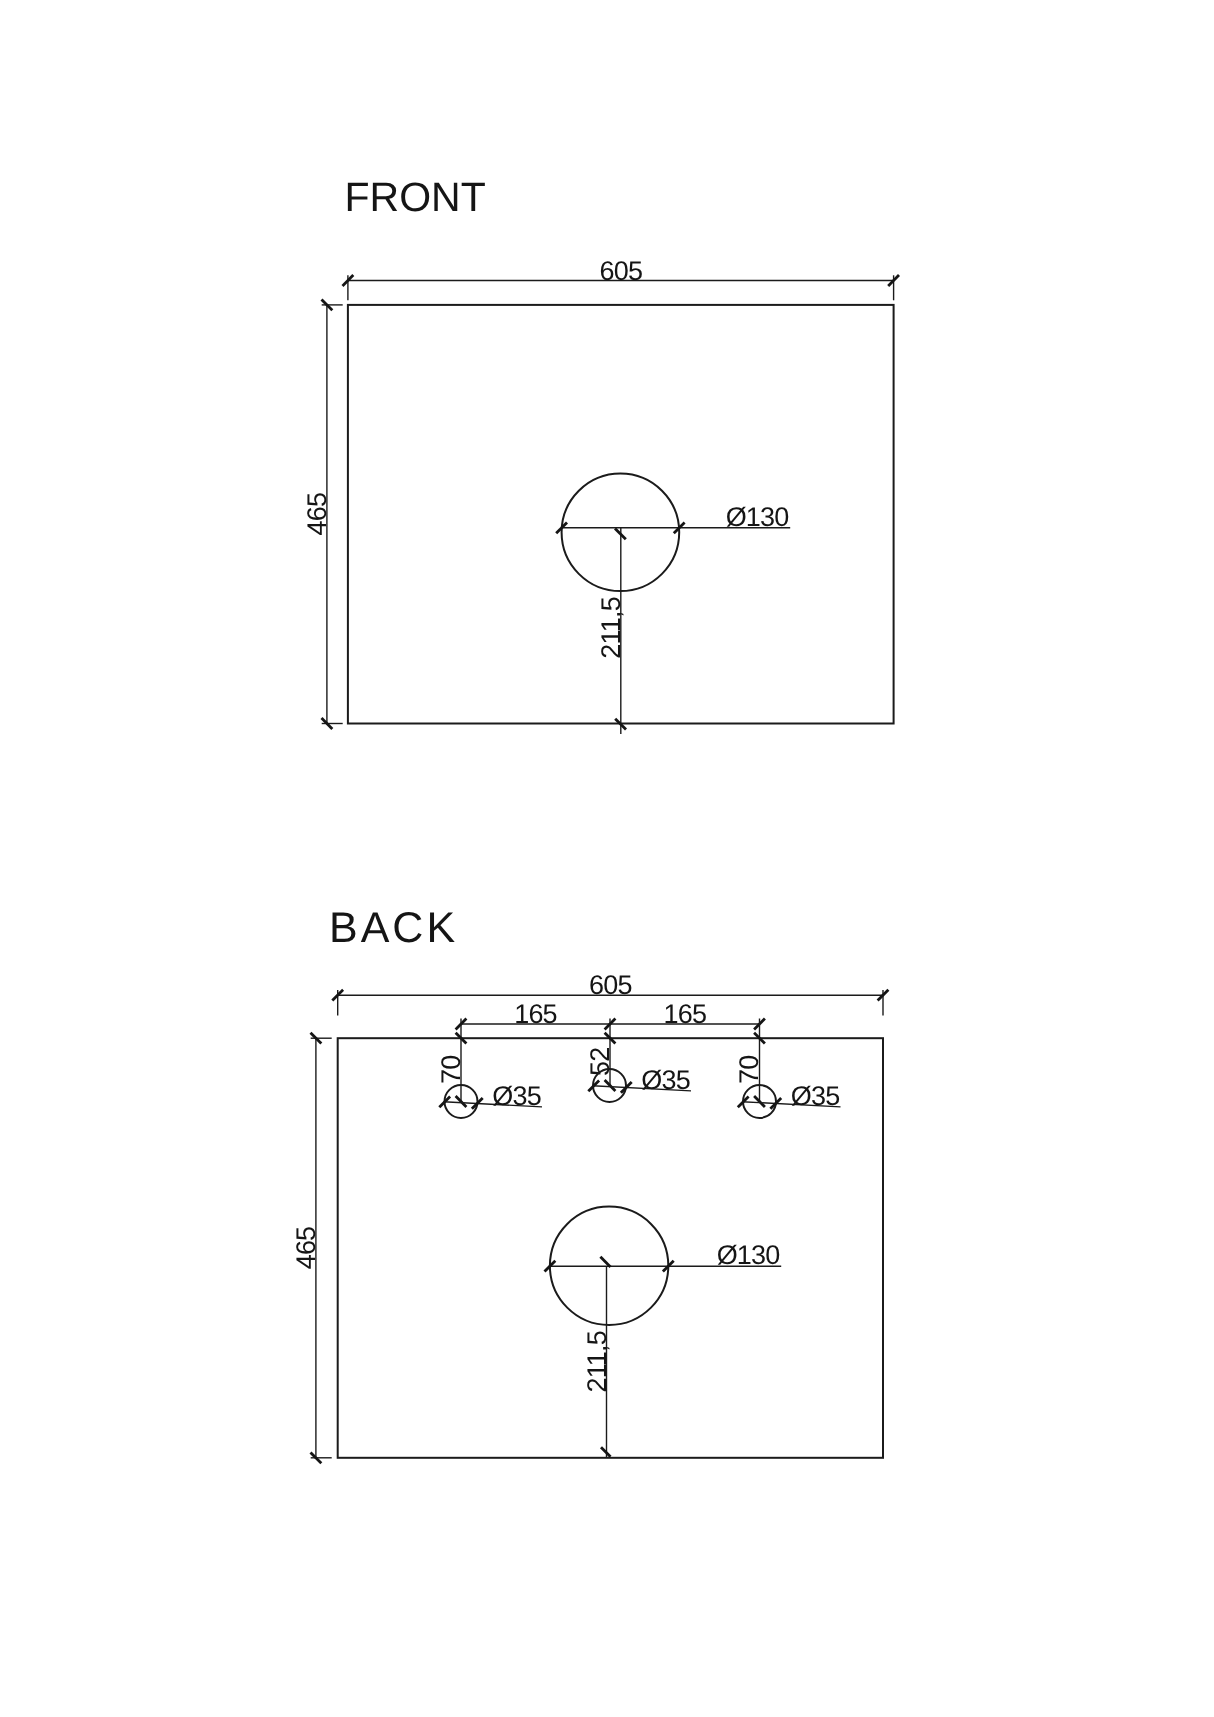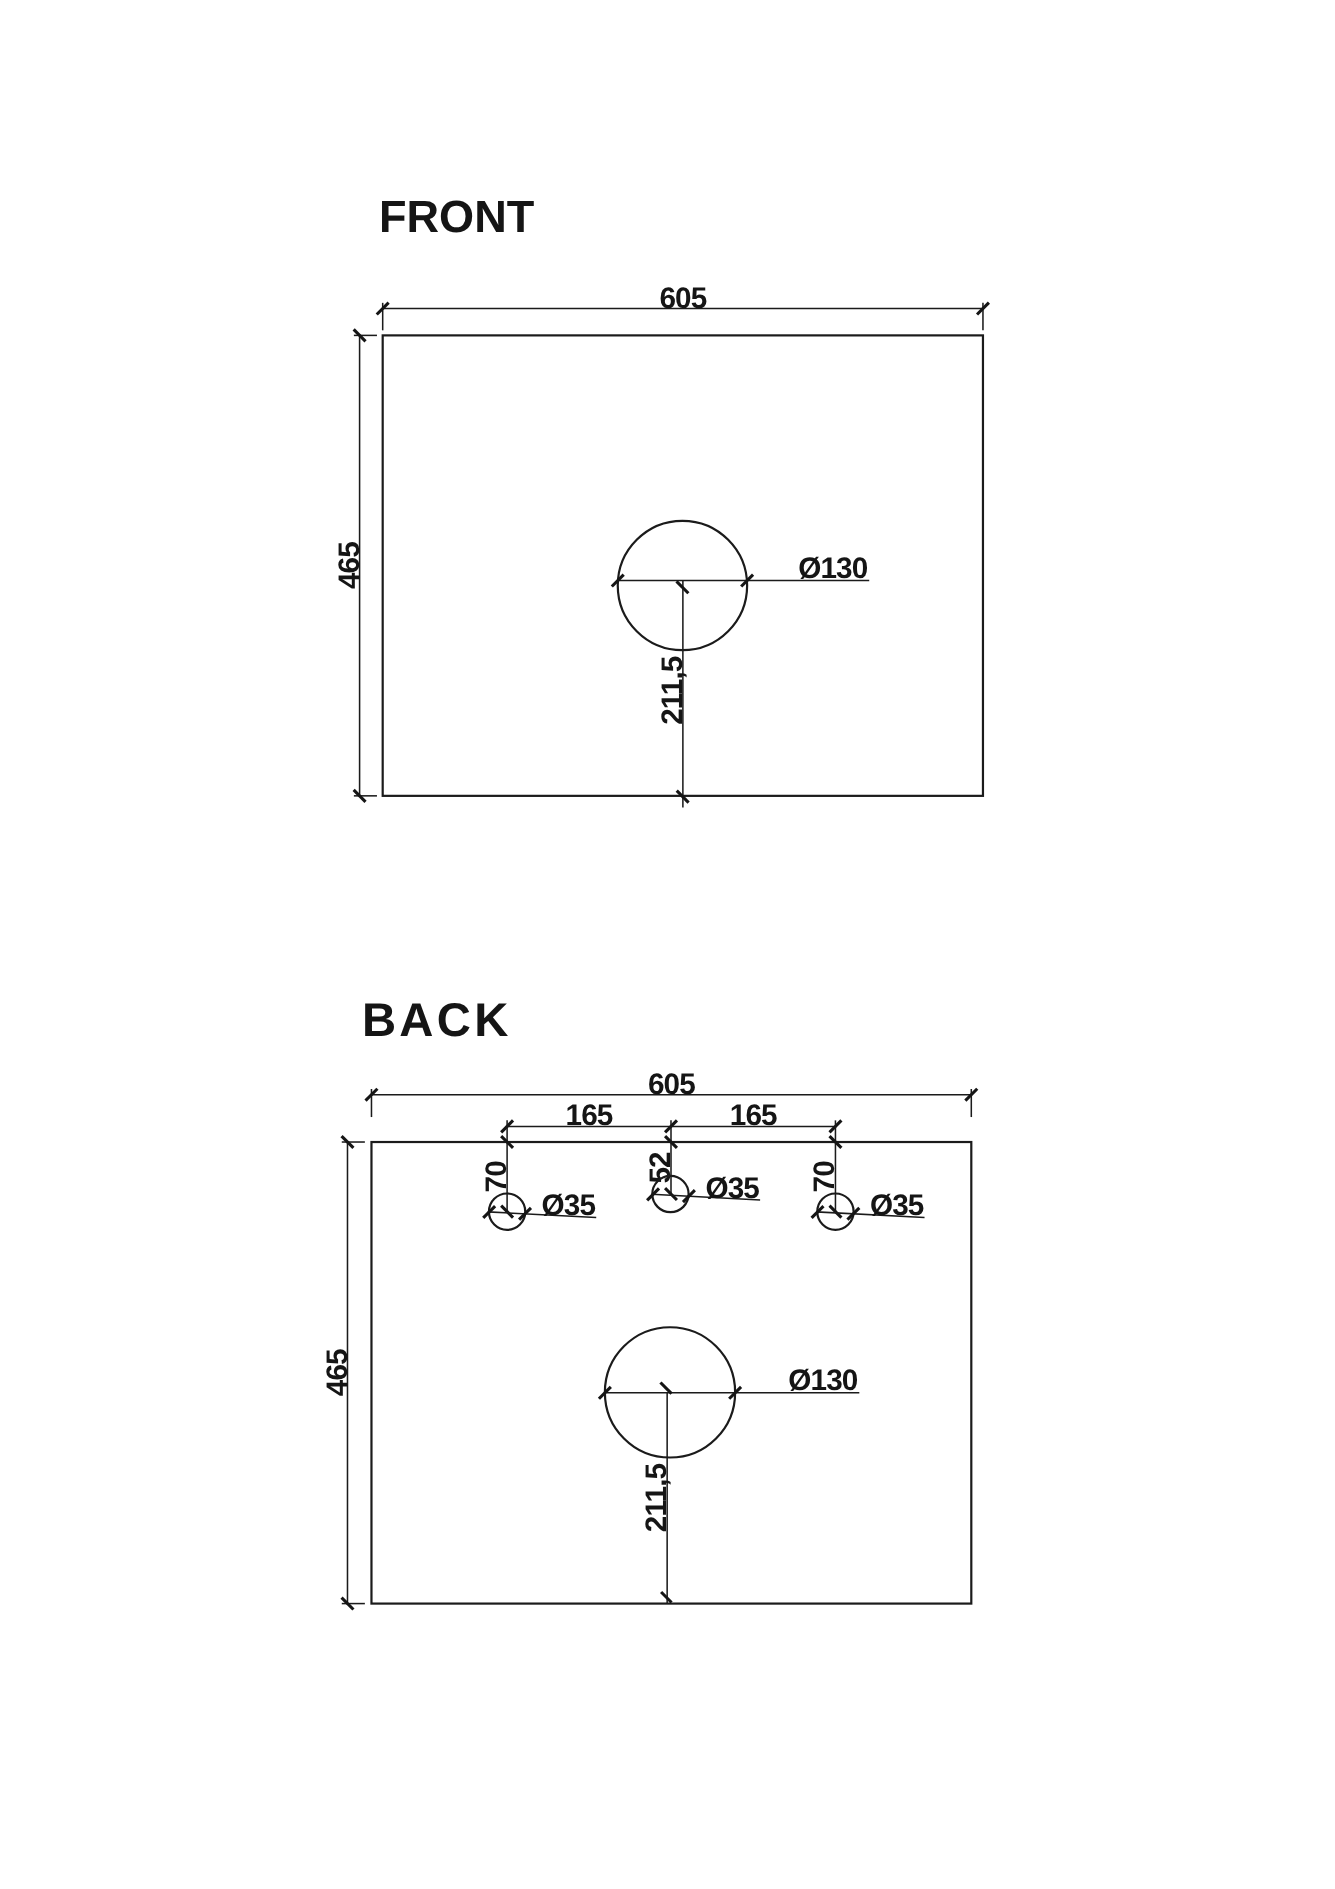--- a/index.html
+++ b/index.html
@@ -1,17 +1,17 @@
 <!DOCTYPE html>
 <html><head>
 <meta charset="utf-8">
 <title>Technical drawing</title>
 <style>
   html,body{margin:0;padding:0;background:#ffffff;}
-  .wrap{width:1214px;height:1717px;position:relative;background:#ffffff;transform:translateZ(0);font-weight:bold;}
+  .wrap{width:1214px;height:1717px;position:relative;background:#ffffff;transform:translateZ(0);}
   svg{display:block;}
   .o{stroke:#1b1b1b;stroke-width:2;fill:none;}
   .d{stroke:#1b1b1b;stroke-width:1.4;fill:none;}
   .tk{stroke:#151515;stroke-width:2.8;fill:none;}
   text{font-family:"Liberation Sans",sans-serif;fill:#151515;text-rendering:geometricPrecision;}
   .ttl{font-family:"Liberation Sans",sans-serif;}
   .dim{font-size:27px;letter-spacing:-0.8px;}
 </style>
 </head>
 <body>

